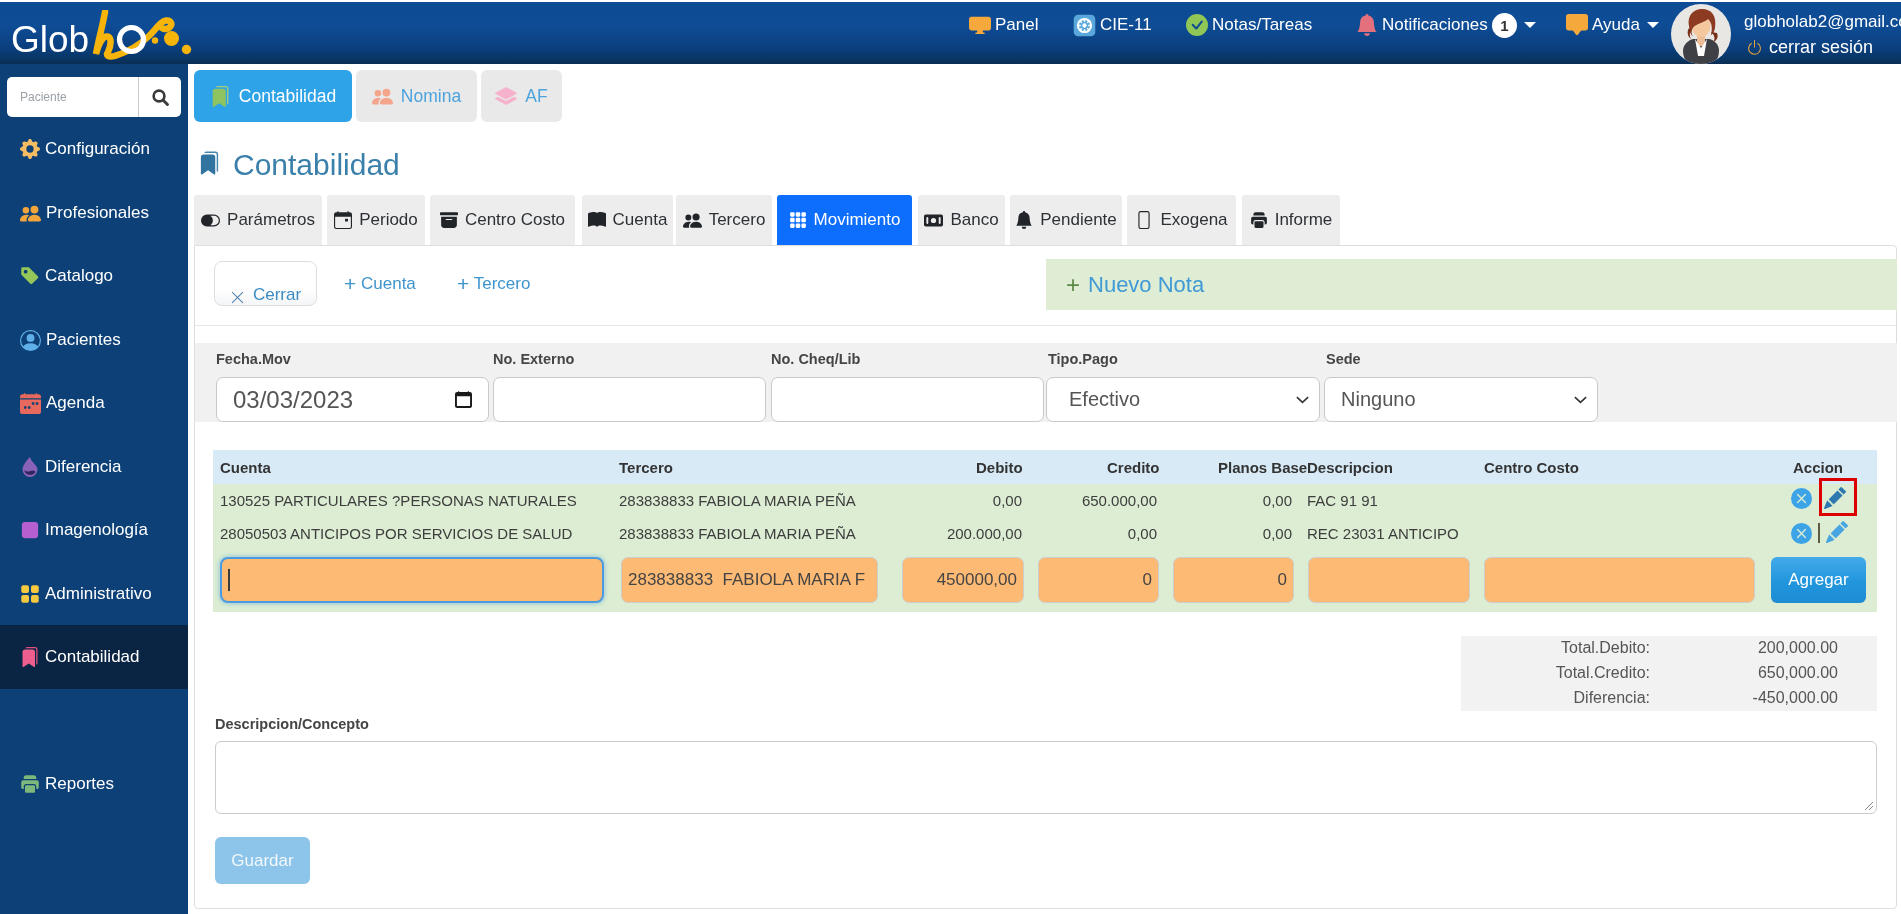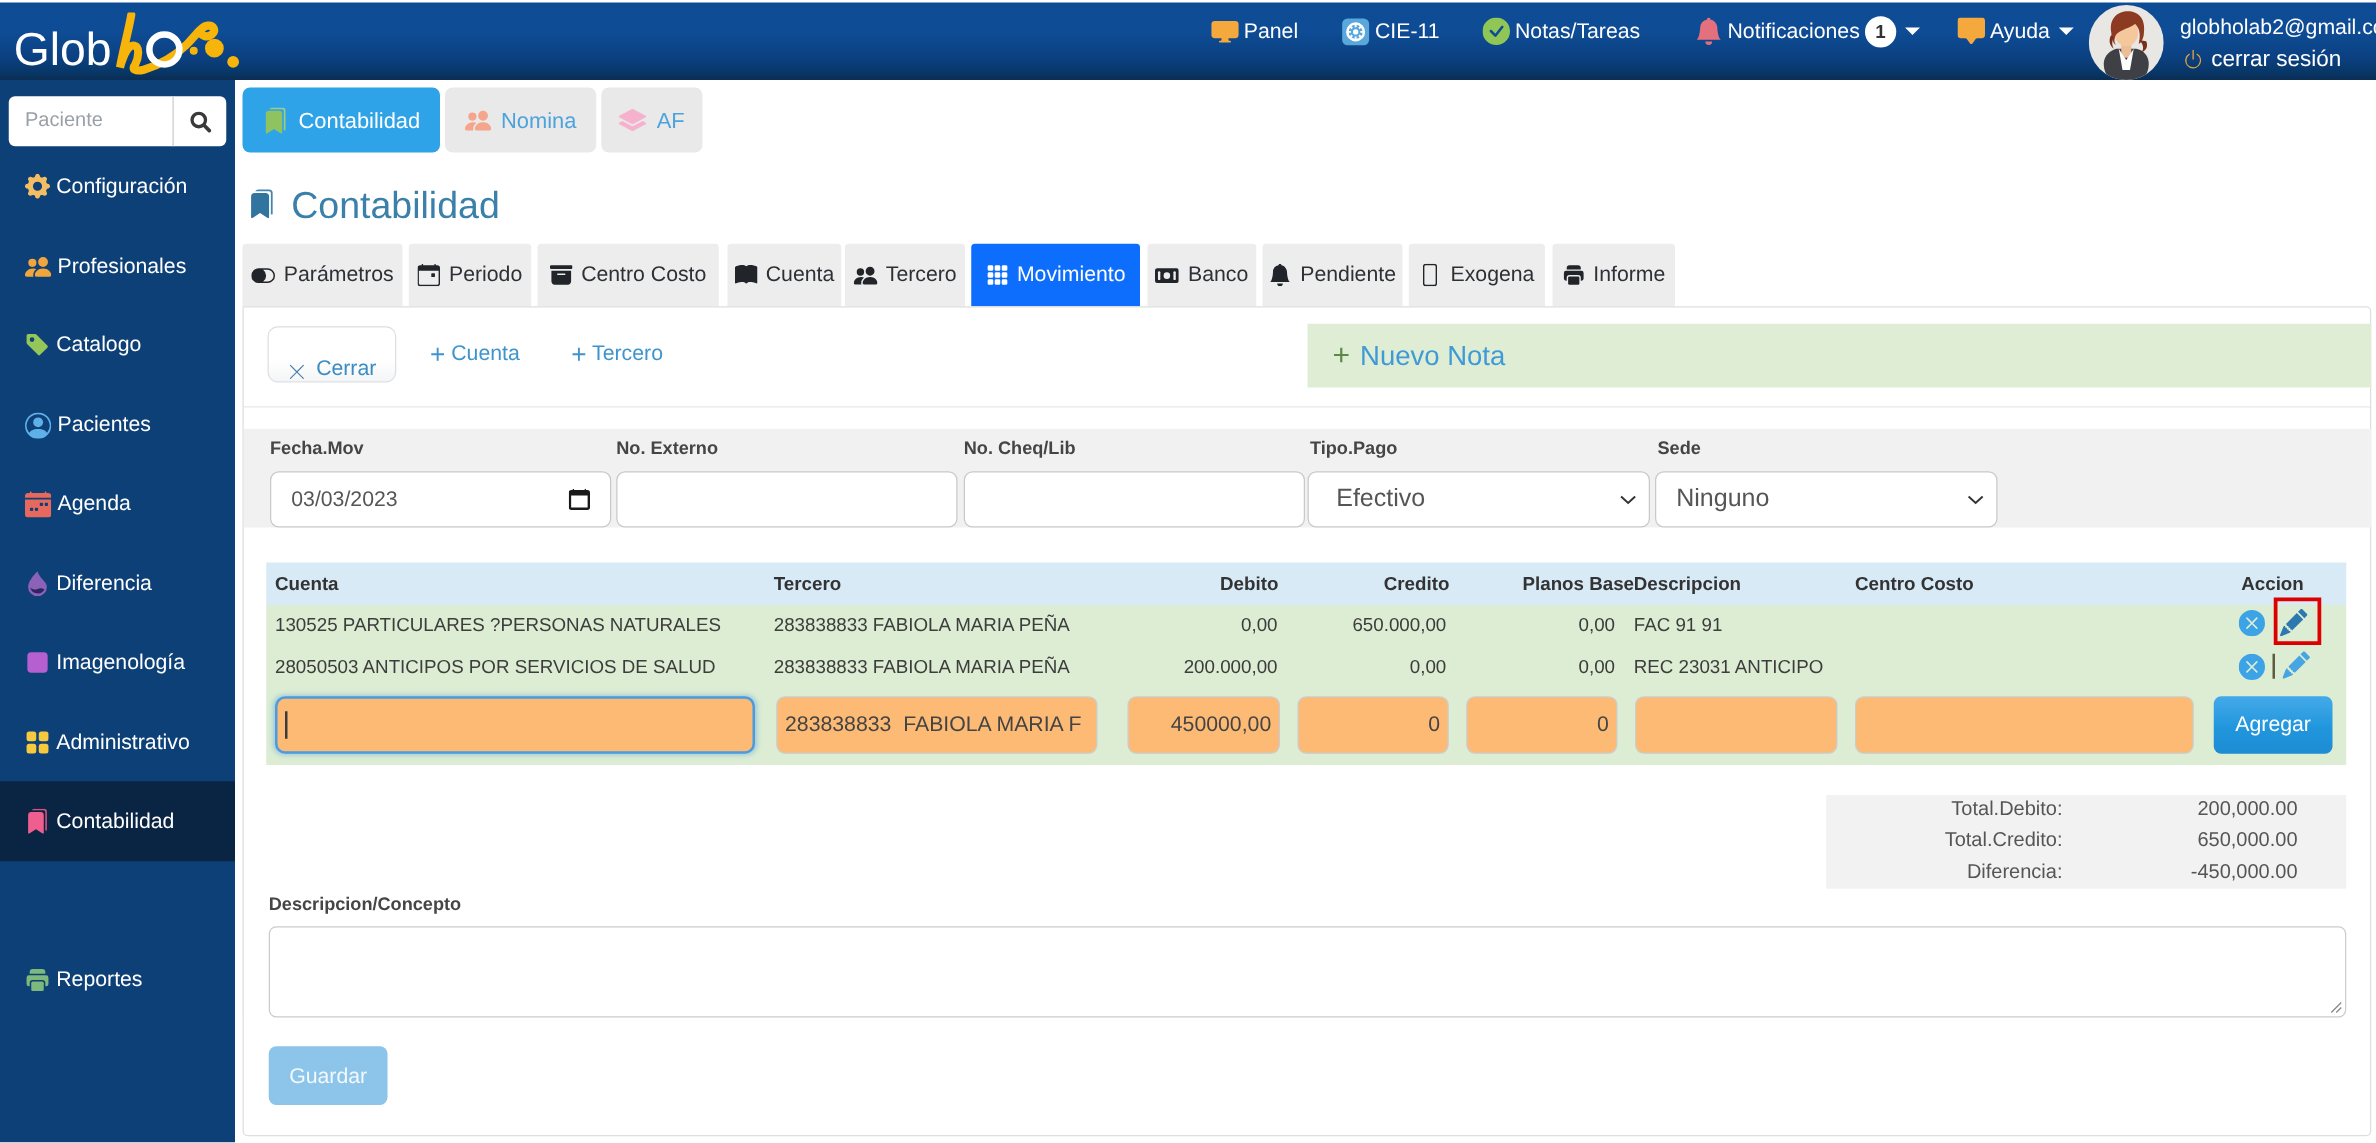--- a/index.html
+++ b/index.html
@@ -22,21 +22,21 @@
 
 
 .modtab { position:absolute; top:70px; height:52px; border-radius:6px; display:flex; align-items:center; justify-content:center; font-size:17.5px; }
 .modtab svg { margin-right:8px; }
 #card { position:absolute; left:194px; top:245px; width:1703px; height:664px; background:#fff; border:1px solid #dedede; border-radius:0 4px 4px 4px; }
 .navtab { position:absolute; top:195px; height:50px; background:#ededed; color:#2d3135; font-size:17px; display:flex; align-items:center; justify-content:center; border-radius:3px 3px 0 0; }
 .navtab svg { margin-right:7px; }
 .navtab.active { background:#0d6efd; color:#fff; }
 
 label.flabel { position:absolute; font-size:14.5px; font-weight:bold; color:#454545; }
-.finput { position:absolute; background:#fff; border:1px solid #c9c9c9; border-radius:7px; height:45px; font-size:17px; color:#555; display:flex; align-items:center; padding:0 16px; }
+.finput { position:absolute; background:#fff; border:1px solid #c9c9c9; border-radius:7px; height:45px; font-size:24px; color:#555; display:flex; align-items:center; padding:0 16px; }
 
 .thead { position:absolute; font-weight:bold; font-size:15px; color:#333; }
 .tcell { position:absolute; font-size:15px; color:#3d3d3d; white-space:nowrap; }
 .rinput { position:absolute; background:#fdba74; border:1px solid #ccc; border-radius:7px; height:46px; font-size:17px; color:#444; display:flex; align-items:center; padding:0 6px; white-space:nowrap; overflow:hidden; }
 
 .totrow { position:absolute; font-size:16px; color:#555; }
 </style>
 </head>
 <body>
 
@@ -114,21 +114,21 @@
     <svg width="17" height="17" viewBox="0 0 16 16" fill="#e8a33d">
         <path d="M7.5 1v7h1V1h-1z"></path>
         <path d="M3 8.812a4.999 4.999 0 0 1 2.578-4.375l-.485-.874A6 6 0 1 0 11 3.616l-.501.865A5 5 0 1 1 3 8.812z"></path>
       </svg>
     <span style="margin-left:6px">cerrar sesión</span>
   </div>
 </div>
 
 <div id="sidebar">
   <div class="abs" style="left:7px;top:13px;width:174px;height:40px;background:#fff;border-radius:5px;display:flex;align-items:center">
-    <span style="flex:1;padding-left:13px;font-size:16px;color:#9aa0a6">Paciente</span>
+    <span style="flex:1;padding-left:13px;font-size:12px;color:#9aa0a6">Paciente</span>
     <span style="width:43px;height:40px;border-left:1px solid #ccc;display:flex;align-items:center;justify-content:center">
       <svg width="19" height="19" viewBox="0 0 18 18">
           <circle cx="7.6" cy="7.6" r="5.1" fill="none" stroke="#3a3a3a" stroke-width="2.5"></circle>
           <line x1="11.6" y1="11.6" x2="15.6" y2="15.6" stroke="#3a3a3a" stroke-width="2.8" stroke-linecap="round"></line>
         </svg>
     </span>
   </div>
 
   <div class="sitem" style="top:53px">
     <svg width="20" height="20" viewBox="0 0 16 16" fill="#f4bc63">

